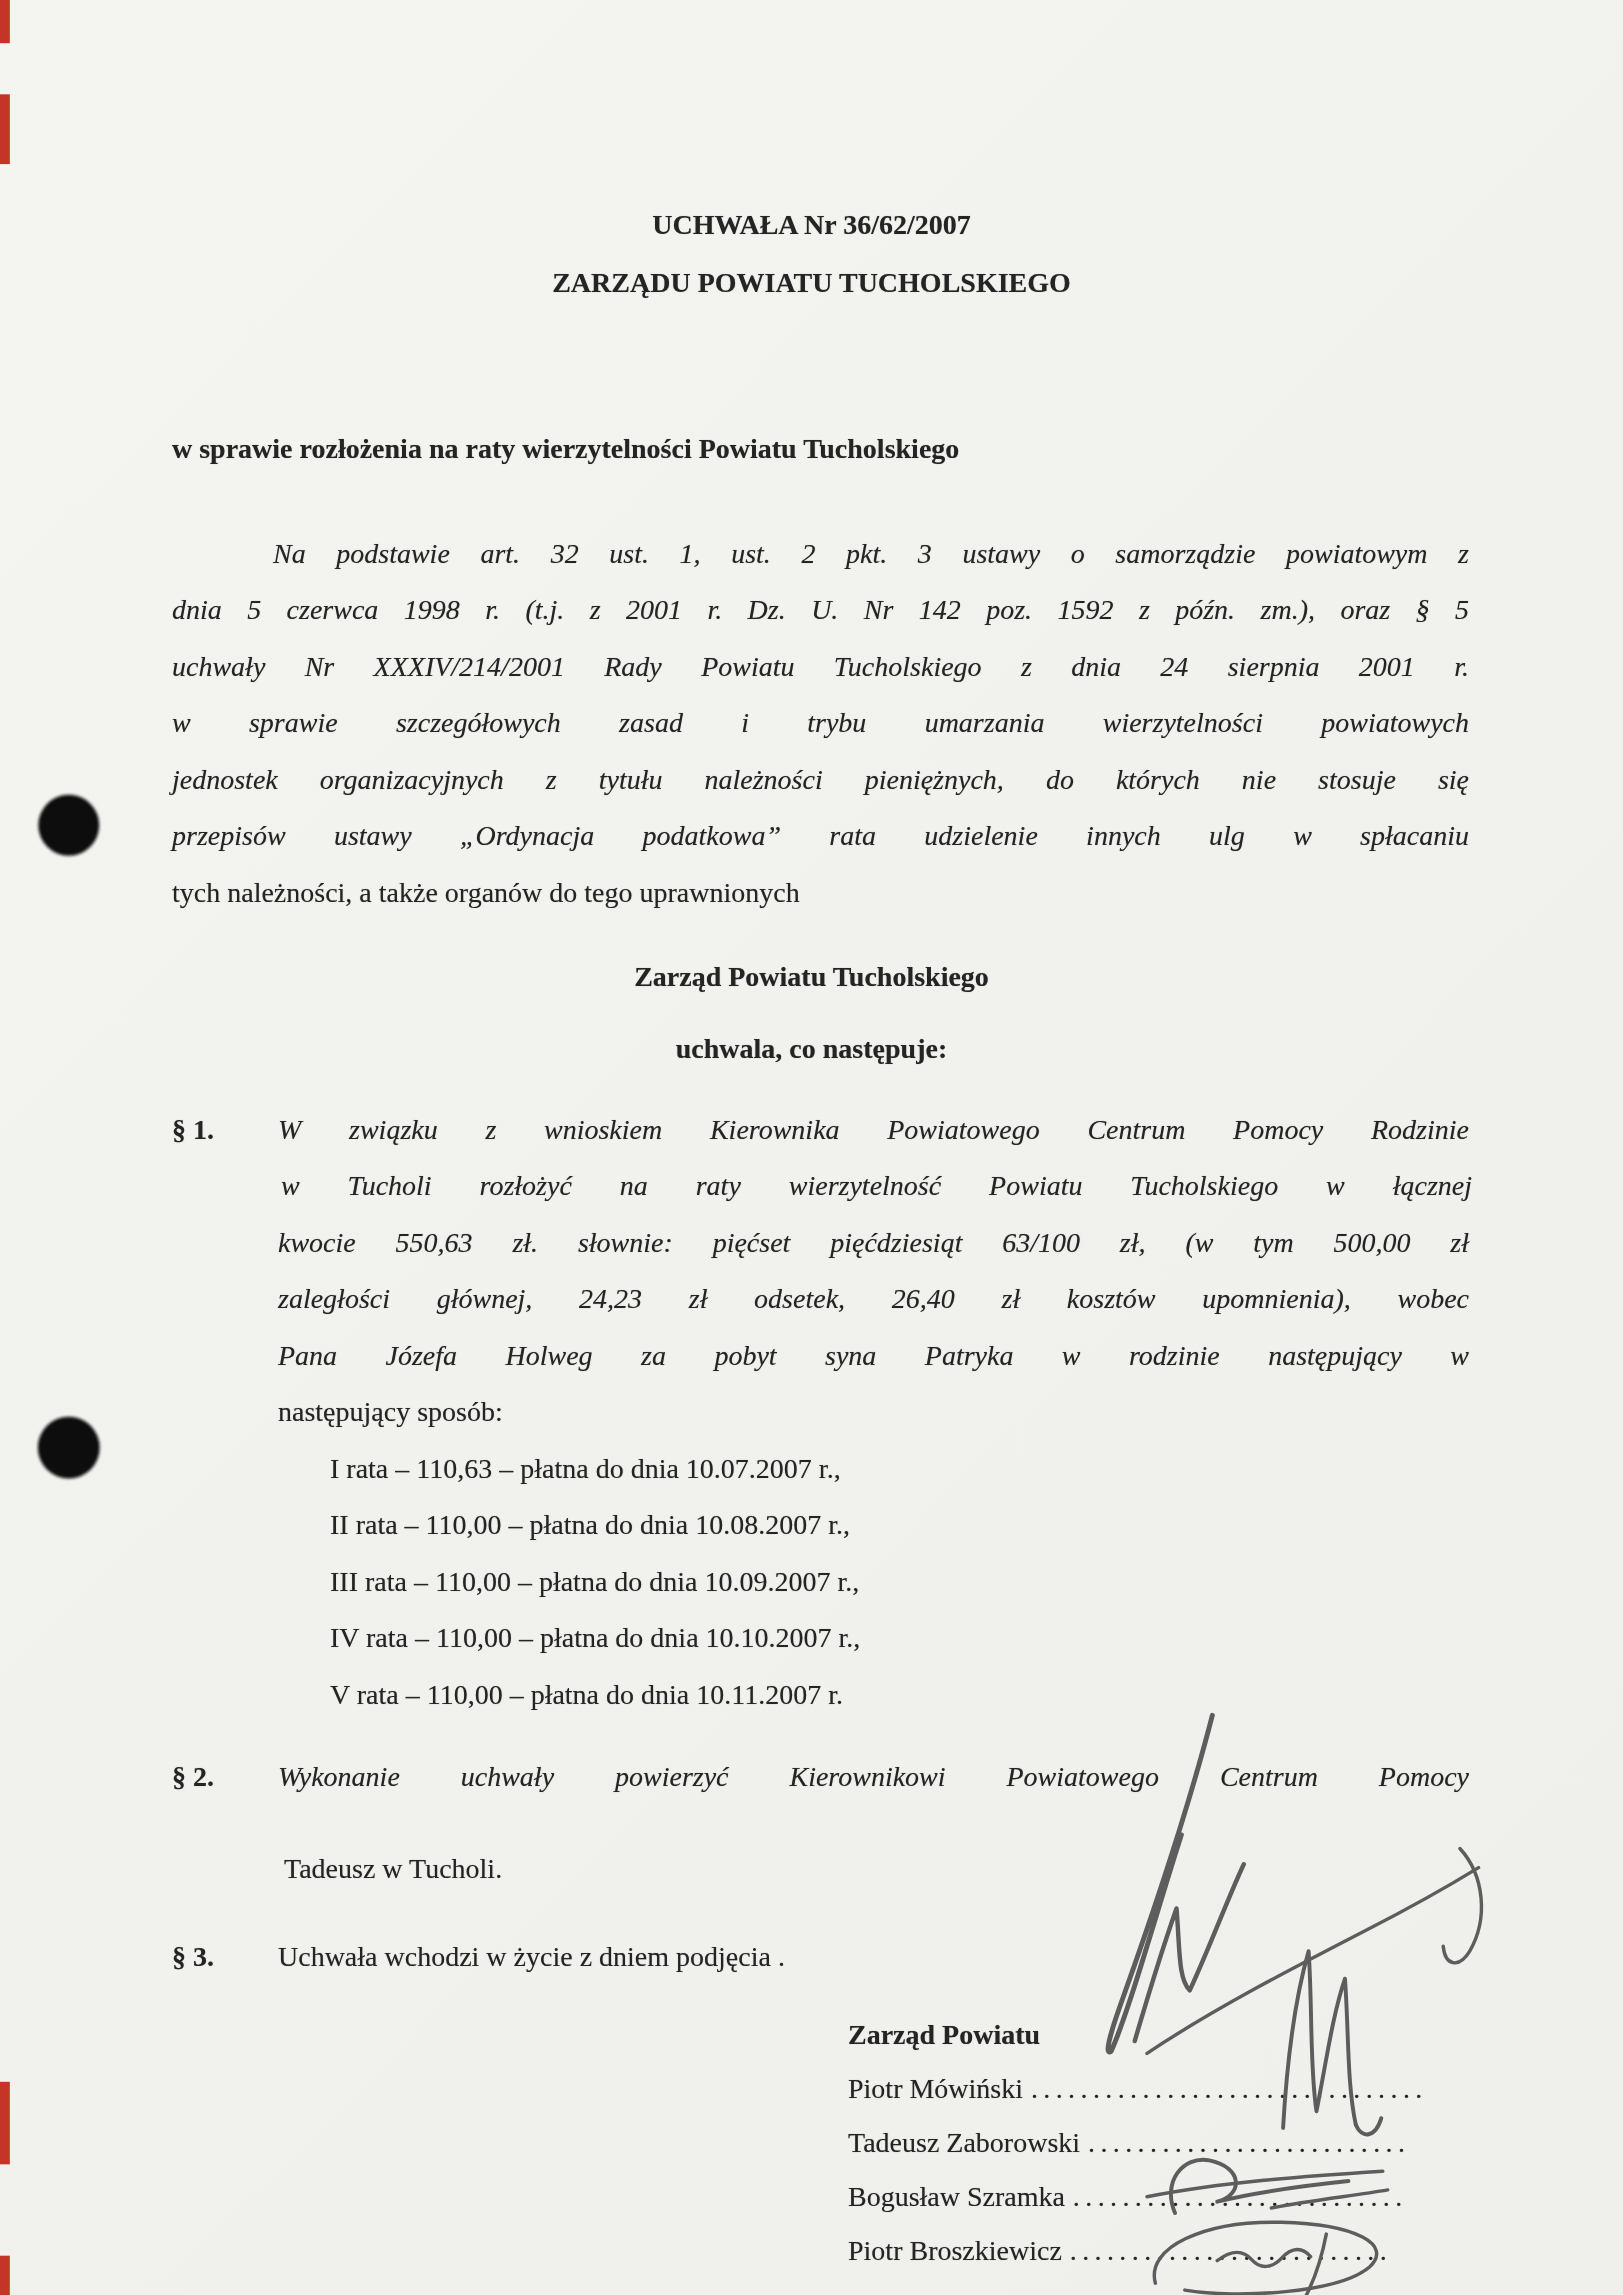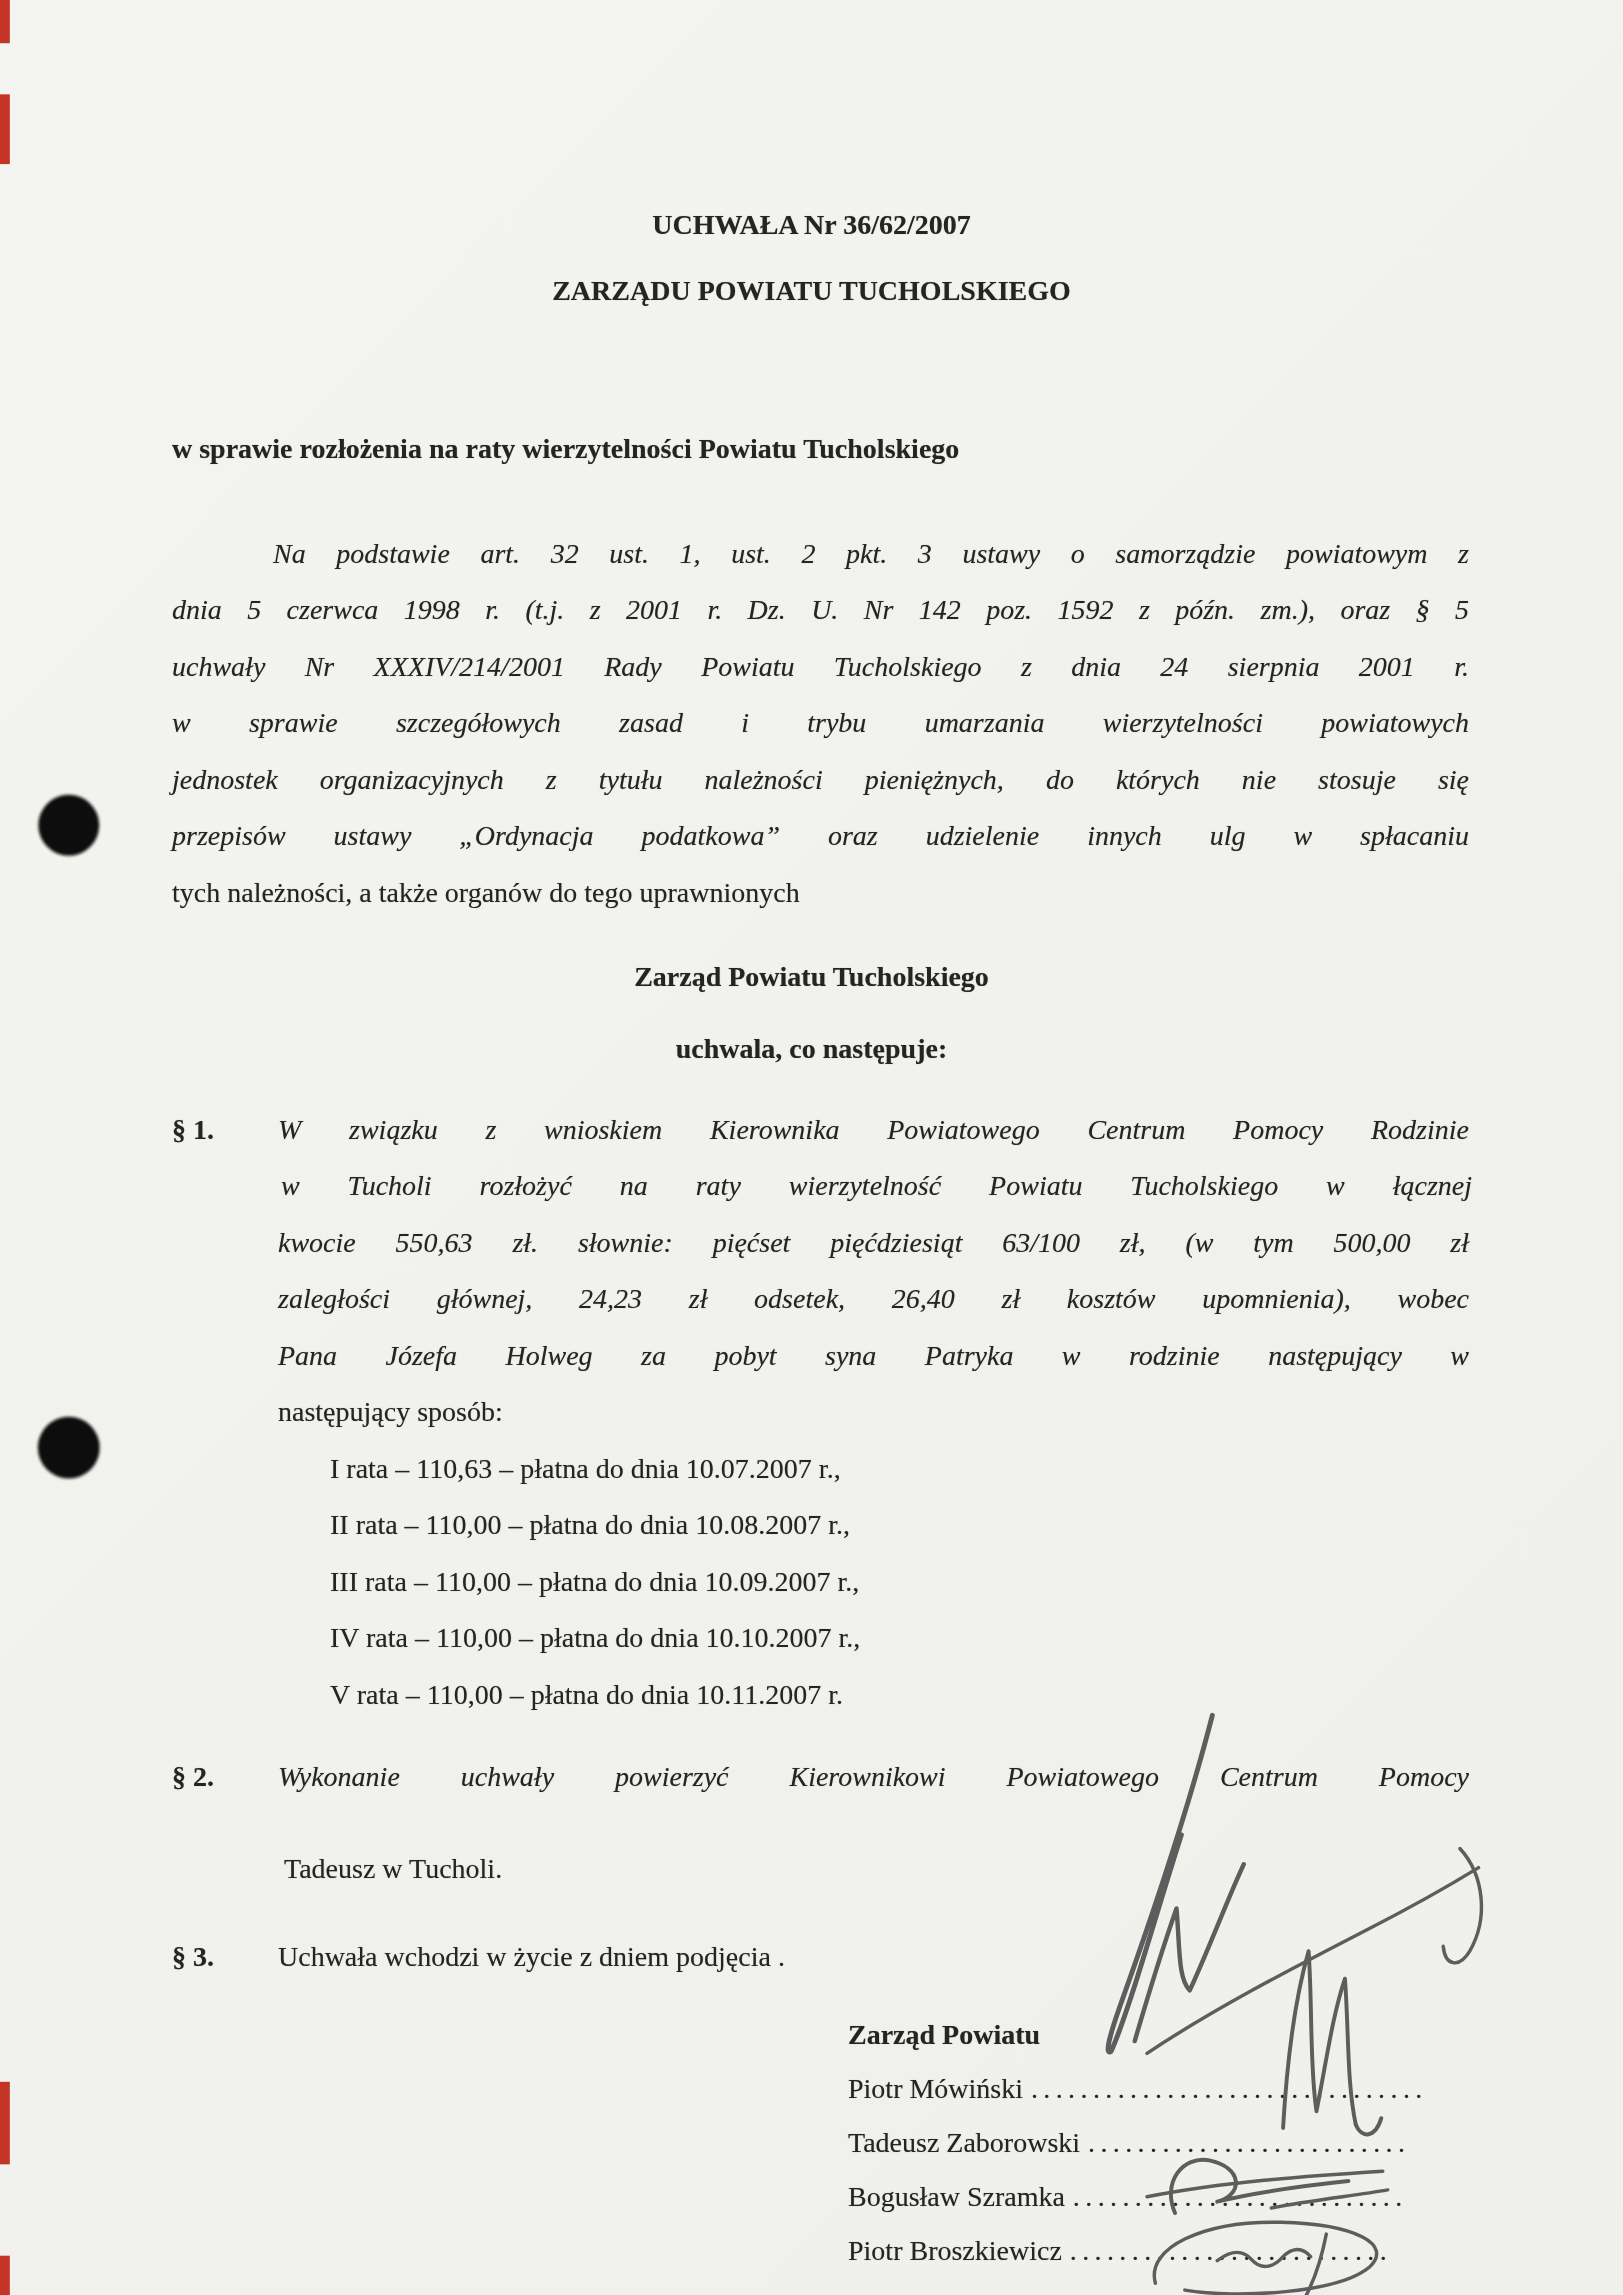--- a/index.html
+++ b/index.html
@@ -32,31 +32,31 @@
   .dots{letter-spacing:5.4px;padding-left:7.9px;}
   .overlay{position:absolute;left:0;top:0;pointer-events:none;}
   .pen{fill:none;stroke-linecap:round;stroke-linejoin:round;}
 </style>
 </head>
 <body>
 
 <div class="page">
 
   <div class="l center bold" style="top:196px">UCHWAŁA Nr 36/62/2007</div>
-  <div class="l center bold" style="top:262px">ZARZĄDU POWIATU TUCHOLSKIEGO</div>
+  <div class="l center bold" style="top:254px">ZARZĄDU POWIATU TUCHOLSKIEGO</div>
 
   <div class="l bold" style="top:420px;left:172px">w sprawie rozłożenia na raty wierzytelności Powiatu Tucholskiego</div>
 
   <div>
     <div class="l just" style="top:525px;left:172px;width:1297px;padding-left:101px;box-sizing:border-box;width:1297px">Na podstawie art. 32 ust. 1, ust. 2 pkt. 3 ustawy o samorządzie powiatowym z</div>
     <div class="l just" style="top:581px;left:172px;width:1297px">dnia 5 czerwca 1998 r. (t.j. z 2001 r. Dz. U. Nr 142 poz. 1592 z późn. zm.), oraz § 5</div>
     <div class="l just" style="top:638px;left:172px;width:1297px">uchwały Nr XXXIV/214/2001 Rady Powiatu Tucholskiego z dnia 24 sierpnia 2001 r.</div>
     <div class="l just" style="top:694px;left:172px;width:1297px">w sprawie szczegółowych zasad i trybu umarzania wierzytelności powiatowych</div>
     <div class="l just" style="top:751px;left:172px;width:1297px">jednostek organizacyjnych z tytułu należności pieniężnych, do których nie stosuje się</div>
-    <div class="l just" style="top:807px;left:172px;width:1297px">przepisów ustawy „Ordynacja podatkowa” oraz udzielenie innych ulg w spłacaniu</div>
+    <div class="l just" style="top:807px;left:172px;width:1297px">przepisów ustawy „Ordynacja podatkowa” rata udzielenie innych ulg w spłacaniu</div>
     <div class="l" style="top:864px;left:172px">tych należności, a także organów do tego uprawnionych</div>
   </div>
 
   <div class="l center bold" style="top:948px">Zarząd Powiatu Tucholskiego</div>
   <div class="l center bold" style="top:1020px">uchwala, co następuje:</div>
 
   <div>
     <div class="l bold" style="top:1101px;left:172px">§ 1.</div>
     <div class="l just" style="top:1101px;left:278px;width:1191px">W związku z wnioskiem Kierownika Powiatowego Centrum Pomocy Rodzinie</div>
     <div class="l just" style="top:1157px;left:281px;width:1191px">w Tucholi rozłożyć na raty wierzytelność Powiatu Tucholskiego w łącznej</div>

